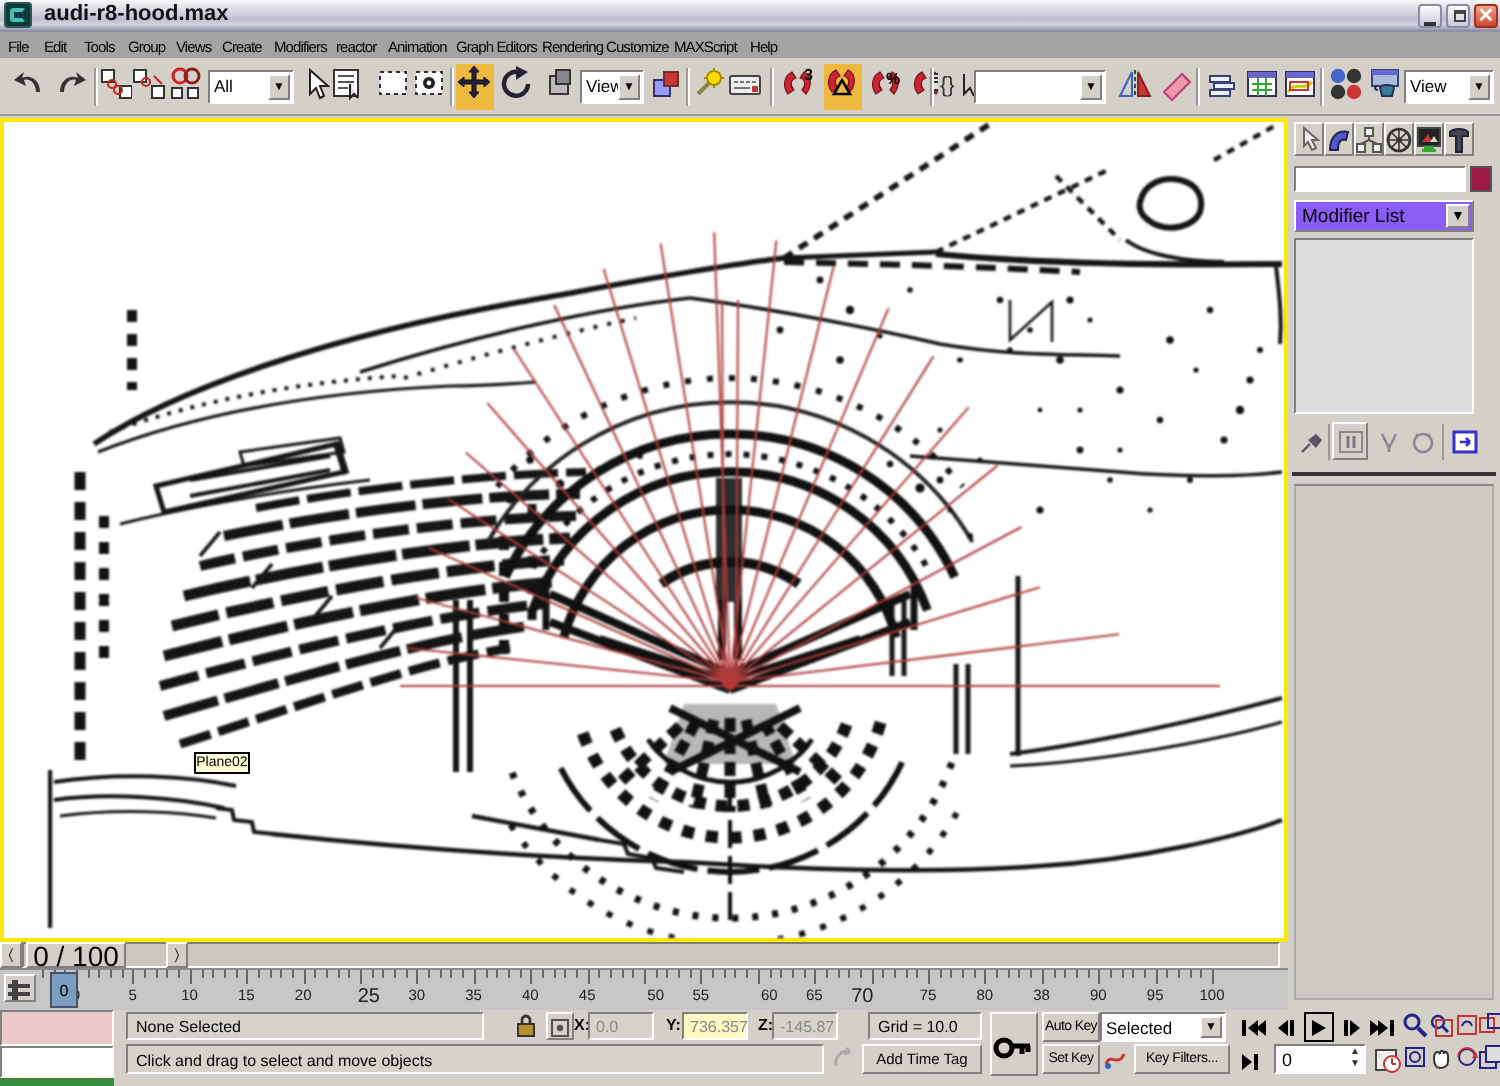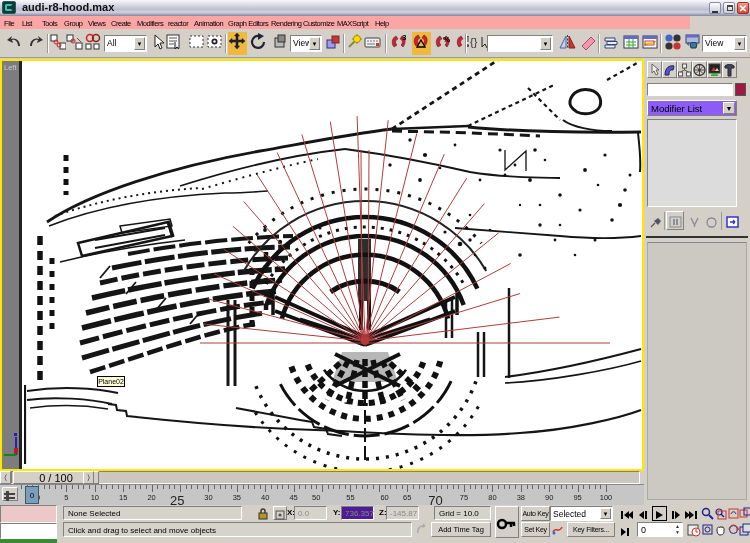--- a/index.html
+++ b/index.html
@@ -18,23 +18,23 @@
   <div class="abs" style="left:22px;top:1px;font-size:11px;font-weight:bold;color:#111">audi-r8-hood.max</div>
   <div class="abs" style="left:709px;top:2px;width:12px;height:12px;background:linear-gradient(180deg,#fdfdfe,#c9c9d8);border:1px solid #8b8ba1;border-radius:2px">
       <div class="abs" style="left:2px;top:8px;width:6px;height:2px;background:#333"></div>
     </div>
   <div class="abs" style="left:723px;top:2px;width:12px;height:12px;background:linear-gradient(180deg,#fdfdfe,#c9c9d8);border:1px solid #8b8ba1;border-radius:2px">
      <div class="abs" style="left:3px;top:2px;width:6px;height:6px;border:1px solid #444;border-top-width:2px;background:transparent"></div>
   </div>
   <div class="abs" style="left:737px;top:2px;width:12px;height:12px;background:linear-gradient(180deg,#f0a088,#d04830);border:1px solid #a03020;border-radius:2px;color:#fff;font-size:10px;font-weight:bold;text-align:center;line-height:11px">✕</div>
 </div>
 
-<div class="abs txt9" style="left:0;top:16px;width:690px;height:13px;background:#fca5a5">
+<div class="abs txt9" style="left:0;top:16px;width:750px;height:13px;background:#a3a3a3">
   <span class="abs" style="left:4px;top:3px">File</span>
-  <span class="abs" style="left:22px;top:3px">List</span>
+  <span class="abs" style="left:22px;top:3px">Edit</span>
   <span class="abs" style="left:42px;top:3px">Tools</span>
   <span class="abs" style="left:64px;top:3px">Group</span>
   <span class="abs" style="left:88px;top:3px">Views</span>
   <span class="abs" style="left:111px;top:3px">Create</span>
   <span class="abs" style="left:137px;top:3px">Modifiers</span>
   <span class="abs" style="left:168px;top:3px">reactor</span>
   <span class="abs" style="left:194px;top:3px">Animation</span>
   <span class="abs" style="left:228px;top:3px">Graph Editors</span>
   <span class="abs" style="left:271px;top:3px">Rendering</span>
   <span class="abs" style="left:303px;top:3px">Customize</span>
@@ -188,29 +188,20 @@
         <path d="M5,12 C3,12 3,10 5,10" fill="none" stroke="#235"></path>
       </svg></div>
     <div class="abs sunken" style="left:702px;top:6px;width:45px;height:17px;background:#fff">
       <span style="position:absolute;left:2px;top:2px;font-size:8.5px">View</span>
       <div class="abs raised btn" style="right:1px;top:1px;width:11px;height:13px;font-size:6px;text-align:center;line-height:12px">▼</div>
     </div>
 </div>
 
 <div class="abs" style="left:0;top:59px;width:644px;height:412px;background:#ffe800;border:2px solid #ffe800">
   <div class="abs" style="left:0;top:0;width:640px;height:408px;background:#fff"></div>
-  <div class="abs" style="left:0;top:0;width:20px;height:408px;background:#7d7d7d;border-right:3px solid #222">
-    <div class="abs" style="left:2px;top:2px;font-size:7.5px;color:#ccc">Left</div>
-    <svg width="20" height="30" style="position:absolute;left:0;top:372px">
-      <line x1="14" y1="4" x2="14" y2="22" stroke="#2222cc" stroke-width="2"></line>
-      <line x1="2" y1="22" x2="14" y2="22" stroke="#118811" stroke-width="2"></line>
-      <rect x="12" y="15" width="4" height="6" fill="#aa2233"></rect>
-      <rect x="12" y="0" width="3" height="3" fill="#2222cc"></rect>
-    </svg>
-  </div>
 </div>
 <svg width="618" height="408" viewBox="24 61 618 408" style="position:absolute;left:24px;top:61px;filter:blur(0.6px)">
 <path d="M47,222 C90,193 170,167 260,151 C300,144 350,134 392,129" stroke="#151515" stroke-width="2.8" fill="none"></path>
     <path d="M392,129 L498,60" stroke="#151515" stroke-width="2.8" fill="none" stroke-dasharray="5,4"></path>
     <path d="M468,126 L556,84" stroke="#151515" stroke-width="2.2" fill="none" stroke-dasharray="4,3.5"></path>
     <path d="M528,88 L560,120" stroke="#151515" stroke-width="2.2" fill="none" stroke-dasharray="4,3.5"></path>
     <path d="M607,80 L639,62" stroke="#151515" stroke-width="2.2" fill="none" stroke-dasharray="4,3.5"></path>
     <path d="M570,101 C572,92 581,88 590,90 C599,92 602,99 600,106 C597,113 586,116 577,112 C572,109 569,106 570,101 Z" stroke="#151515" stroke-width="3" fill="none"></path>
     <path d="M563,120 C572,127 592,131 612,131" stroke="#151515" stroke-width="2" fill="none"></path>
     <path d="M392,129 C420,128 448,127 468,126" stroke="#151515" stroke-width="2.5" fill="none"></path>
@@ -431,21 +422,21 @@
     <div class="abs" style="left:20px;top:154px;width:1px;height:18px;background:#999"></div>
     <div class="abs" style="left:77px;top:154px;width:1px;height:18px;background:#999"></div>
     <div class="abs raised" style="left:22px;top:153px;width:18px;height:19px"></div>
     <div class="abs" style="left:2px;top:178px;width:102px;height:2px;background:#333"></div>
     <div class="abs" style="left:3px;top:184px;width:100px;height:258px;background:#ccc9c2;border:1px solid #aaa;border-top-color:#888"></div>
 </div>
 
 <div class="abs" style="left:0;top:471px;width:644px;height:13px;background:#d4d0c8">
   <div class="abs raised btn" style="left:0;top:0;width:11px;height:13px;font-size:8px;text-align:center;line-height:11px;color:#333">〈</div>
   <div class="abs sunken" style="left:11px;top:0;width:629px;height:13px;background:#cbc7bf"></div>
-  <div class="abs raised btn" style="left:13px;top:0;width:86px;height:13px;font-size:11px;text-align:center;line-height:12px;color:#000">0 / 100</div>
+  <div class="abs raised btn" style="left:13px;top:0;width:50px;height:13px;font-size:14px;text-align:center;line-height:12px;color:#000">0 / 100</div>
   <div class="abs raised btn" style="left:83px;top:0;width:11px;height:13px;font-size:8px;text-align:center;line-height:11px;color:#333">〉</div>
 </div>
 
 <div class="abs" style="left:0;top:484px;width:644px;height:21px;background:#c6c6c6;border-top:1px solid #888">
   <div class="abs raised btn" style="left:2px;top:2px;width:16px;height:14px">
     <svg width="14" height="12">
         <rect x="1" y="3" width="11" height="2" fill="#444"></rect>
         <rect x="1" y="7" width="11" height="2" fill="#444"></rect>
         <rect x="3" y="1" width="3" height="10" fill="#444"></rect>
       </svg>
@@ -552,30 +543,30 @@
     <div style="position:absolute;left:583.3px;top:0;width:1px;height:4px;background:#666"></div>
     <div style="position:absolute;left:589.0px;top:0;width:1px;height:4px;background:#666"></div>
     <div style="position:absolute;left:594.6px;top:0;width:1px;height:4px;background:#666"></div>
     <div style="position:absolute;left:600.3px;top:0;width:1px;height:4px;background:#666"></div>
     <div style="position:absolute;left:606.0px;top:0;width:1px;height:7px;background:#666"></div>
     <div style="position:absolute;left:28.0px;top:8px;width:20px;text-align:center;font-size:7.5px;color:#222">0</div>
     <div style="position:absolute;left:56.4px;top:8px;width:20px;text-align:center;font-size:7.5px;color:#222">5</div>
     <div style="position:absolute;left:84.8px;top:8px;width:20px;text-align:center;font-size:7.5px;color:#222">10</div>
     <div style="position:absolute;left:113.2px;top:8px;width:20px;text-align:center;font-size:7.5px;color:#222">15</div>
     <div style="position:absolute;left:141.6px;top:8px;width:20px;text-align:center;font-size:7.5px;color:#222">20</div>
-    <div style="position:absolute;left:170.0px;top:8px;width:20px;text-align:left;font-size:13px;color:#222">25</div>
+    <div style="position:absolute;left:170.0px;top:8px;width:20px;text-align:right;font-size:10px;color:#222">25</div>
     <div style="position:absolute;left:198.4px;top:8px;width:20px;text-align:center;font-size:7.5px;color:#222">30</div>
     <div style="position:absolute;left:226.8px;top:8px;width:20px;text-align:center;font-size:7.5px;color:#222">35</div>
     <div style="position:absolute;left:255.2px;top:8px;width:20px;text-align:center;font-size:7.5px;color:#222">40</div>
     <div style="position:absolute;left:283.6px;top:8px;width:20px;text-align:center;font-size:7.5px;color:#222">45</div>
-    <div style="position:absolute;left:312.0px;top:8px;width:20px;text-align:left;font-size:7.5px;color:#222">50</div>
+    <div style="position:absolute;left:312.0px;top:8px;width:20px;text-align:right;font-size:7.5px;color:#222">50</div>
     <div style="position:absolute;left:340.4px;top:8px;width:20px;text-align:center;font-size:7.5px;color:#222">55</div>
     <div style="position:absolute;left:368.8px;top:8px;width:20px;text-align:right;font-size:7.5px;color:#222">60</div>
     <div style="position:absolute;left:397.2px;top:8px;width:20px;text-align:center;font-size:7.5px;color:#222">65</div>
-    <div style="position:absolute;left:425.6px;top:8px;width:20px;text-align:center;font-size:13px;color:#222">70</div>
+    <div style="position:absolute;left:425.6px;top:8px;width:20px;font-size:10px;color:#222">70</div>
     <div style="position:absolute;left:454.0px;top:8px;width:20px;text-align:center;font-size:7.5px;color:#222">75</div>
     <div style="position:absolute;left:482.4px;top:8px;width:20px;text-align:center;font-size:7.5px;color:#222">80</div>
     <div style="position:absolute;left:510.8px;top:8px;width:20px;text-align:center;font-size:7.5px;color:#222">38</div>
     <div style="position:absolute;left:539.2px;top:8px;width:20px;text-align:center;font-size:7.5px;color:#222">90</div>
     <div style="position:absolute;left:567.6px;top:8px;width:20px;text-align:center;font-size:7.5px;color:#222">95</div>
     <div style="position:absolute;left:596.0px;top:8px;width:20px;text-align:center;font-size:7.5px;color:#222">100</div>
   <div class="abs" style="left:25px;top:1px;width:14px;height:18px;background:#7b9ebd;border:1px solid #456;font-size:8px;text-align:center;line-height:17px;color:#000">0</div>
 </div>
 
 <div class="abs" style="left:0;top:505px;width:750px;height:38px;background:#d4d0c8">
@@ -591,21 +582,21 @@
       </svg></div>
     <div class="abs raised btn" style="left:273px;top:1px;width:14px;height:14px"><svg width="12" height="12" viewBox="0 0 12 12" style="">
         <rect x="2" y="2" width="8" height="8" fill="none" stroke="#555"></rect>
         <circle cx="6" cy="6" r="1.6" fill="#555"></circle>
       </svg></div>
     <span class="abs" style="left:287px;top:3px;font-size:8px;font-weight:bold">X:</span>
     <div class="abs sunken" style="left:294px;top:1px;width:33px;height:14px;background:#d6d3ca">
       <span style="position:absolute;left:3px;top:2px;font-size:8px;color:#888">0.0</span>
     </div>
     <span class="abs" style="left:333px;top:3px;font-size:8px;font-weight:bold">Y:</span>
-    <div class="abs sunken" style="left:341px;top:1px;width:33px;height:14px;background:#4c1d95">
+    <div class="abs sunken" style="left:341px;top:1px;width:33px;height:14px;background:#fef9c3">
       <span style="position:absolute;left:3px;top:2px;font-size:8px;color:#888">736.357</span>
     </div>
     <span class="abs" style="left:379px;top:3px;font-size:8px;font-weight:bold">Z:</span>
     <div class="abs sunken" style="left:386px;top:1px;width:33px;height:14px;background:#d6d3ca">
       <span style="position:absolute;left:3px;top:2px;font-size:8px;color:#888">-145.87</span>
     </div>
     <div class="abs sunken" style="left:434px;top:1px;width:57px;height:14px;background:#d6d3ca">
       <span style="position:absolute;left:4px;top:2px;font-size:8px">Grid = 10.0</span>
     </div>
     <div class="abs raised btn" style="left:495px;top:1px;width:24px;height:32px"><svg width="22" height="30" viewBox="0 0 22 30" style="">

